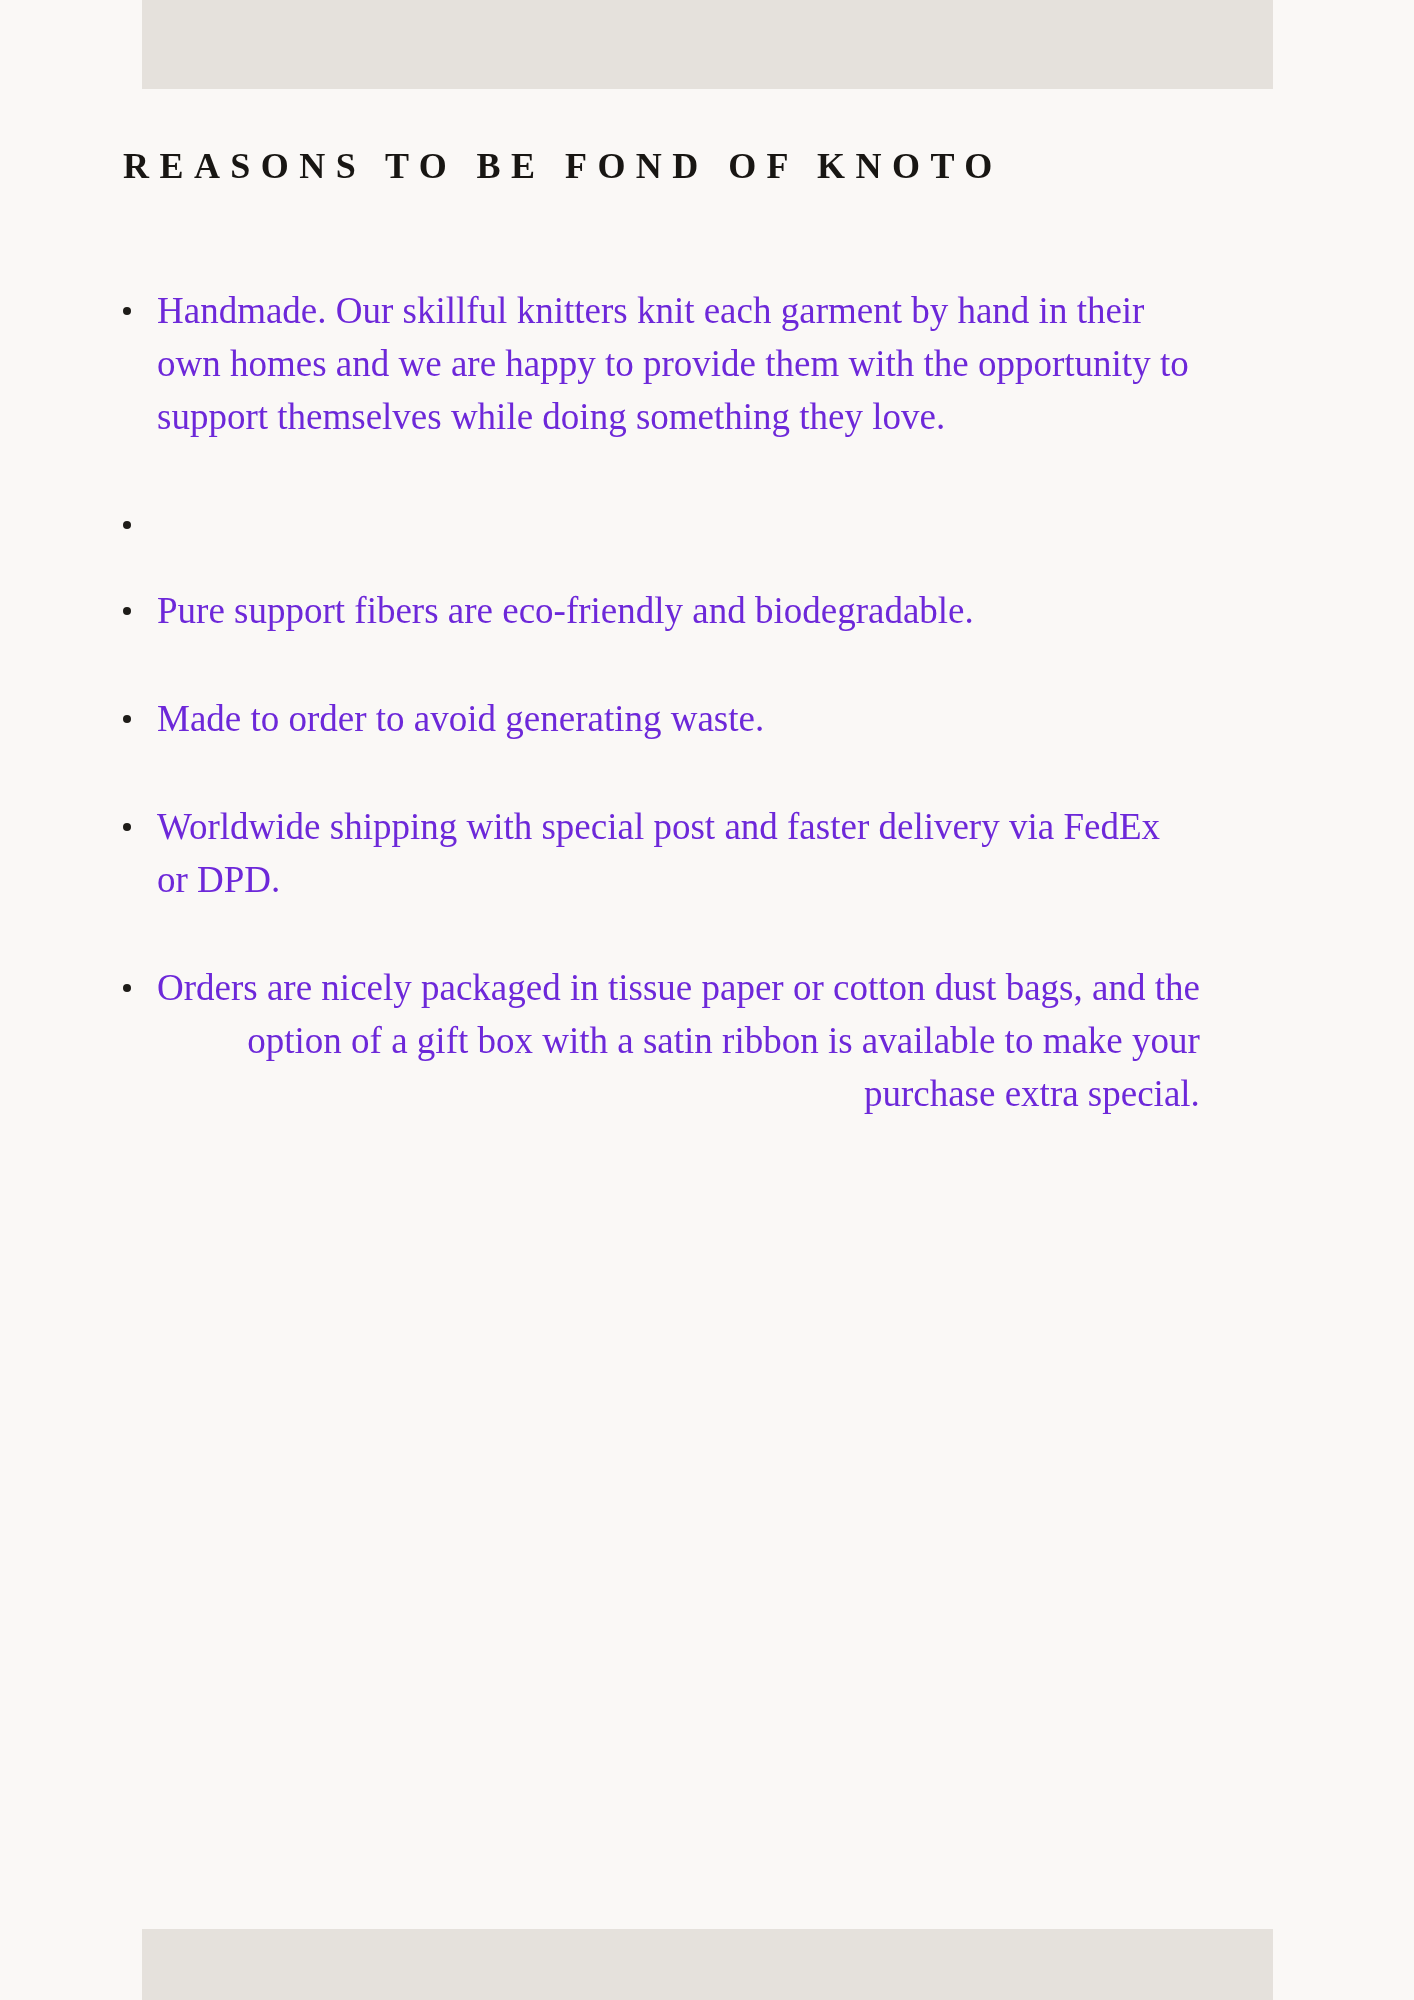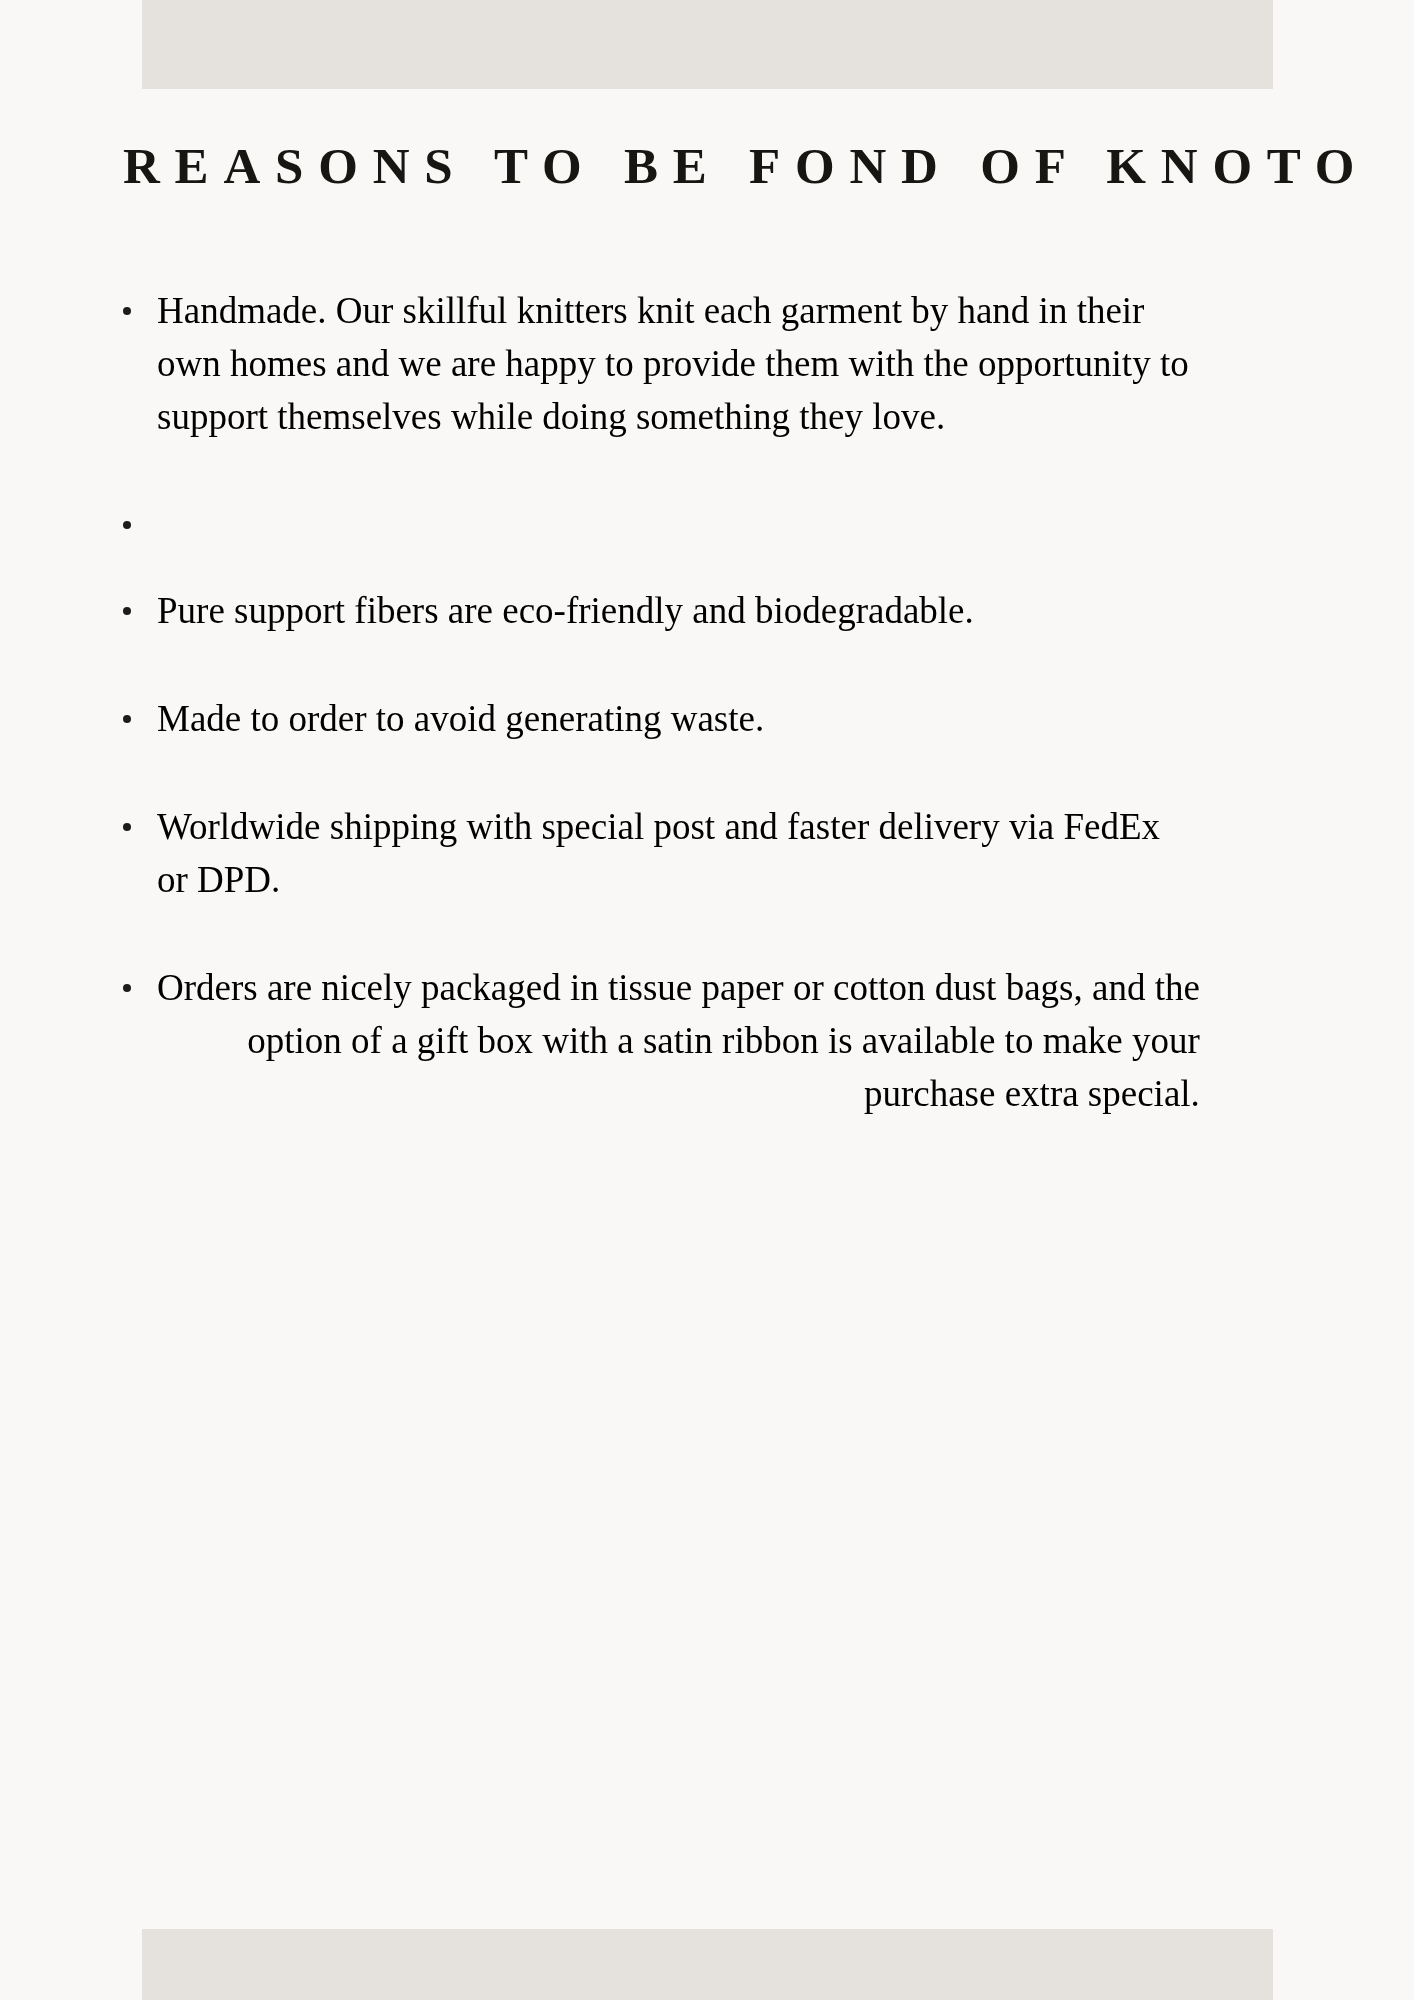--- a/index.html
+++ b/index.html
@@ -21,21 +21,21 @@
     background: #E5E1DC;
   }
   .band.top    { top: 0;      height: 89px; }
   .band.bottom { top: 1929px; height: 71px; }
 
   h1.page-title {
     position: absolute;
     left: 123px;
     top: 136px;
     margin: 0;
-    font-size: 51px;
+    font-size: 36px;
     line-height: 60px;
     font-weight: 700;
     letter-spacing: 0.29em;
     color: #181613;
     white-space: nowrap;
   }
 
   ul.benefits {
     position: absolute;
     left: 123px;
@@ -58,21 +58,21 @@
     width: 8px;
     height: 8px;
     margin: 23px 26px 0 0;
     border-radius: 50%;
     background: #1E1C18;
   }
   .item-text {
     font-size: 37px;
     line-height: 53px;
     white-space: pre; 
-    color: #000000;
+    color: #6d28d9;
   }
 </style>
 </head>
 <body>
 
 <div class="band top"></div>
 
 <h1 class="page-title">REASONS TO BE FOND OF KNOTO</h1>
 
 <ul class="benefits">

